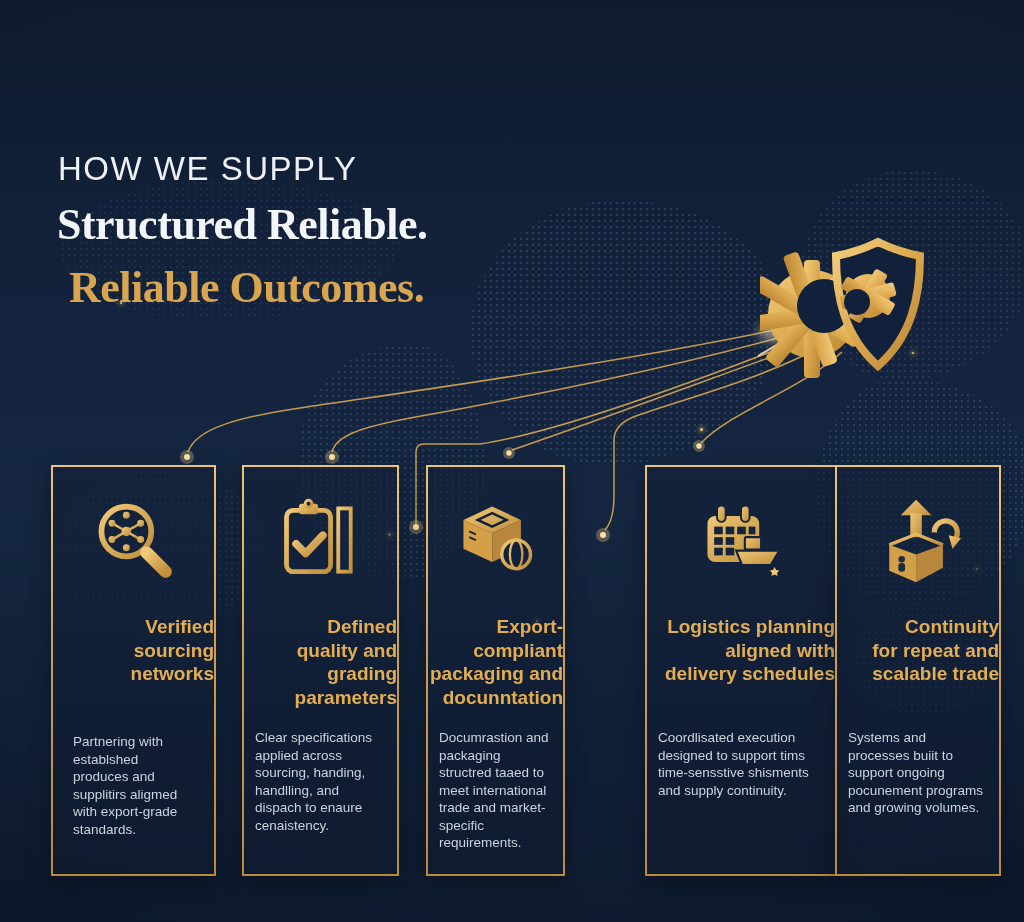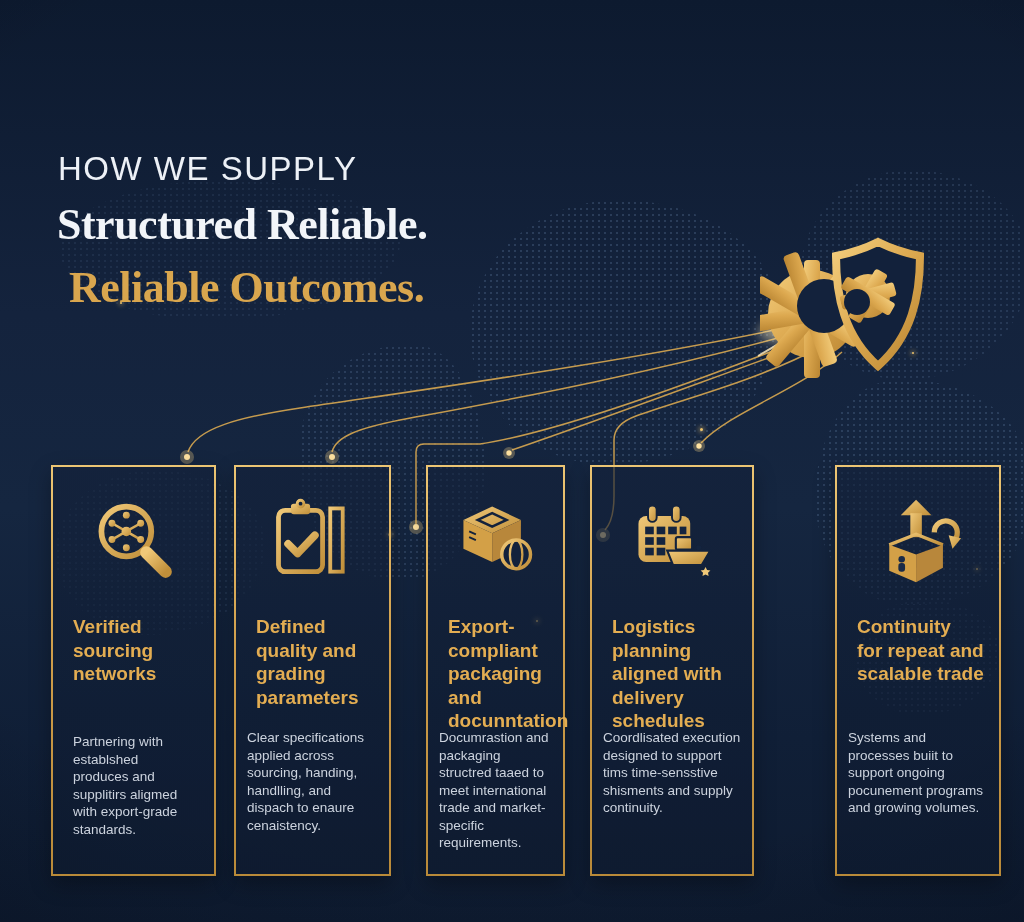--- a/index.html
+++ b/index.html
@@ -33,27 +33,27 @@
   .core{fill:#ffe2a0;}
   
   .hero{position:absolute;left:760px;top:230px;width:176px;height:152px;}
   
   .card{position:absolute;top:465px;height:411px;box-sizing:border-box;
     border:2px solid #cf9e4b;
     border-image:linear-gradient(180deg,#ecc573 0%,#cf9e4b 45%,#b98a39 100%) 1;
     background:linear-gradient(180deg,rgba(19,33,58,.62),rgba(14,26,47,.62));
     box-shadow:0 8px 20px rgba(0,0,0,.30);}
   .c1{left:51px;width:165px;}
-  .c2{left:234px;width:157px;}
+  .c2{left:242px;width:157px;}
   .c3{left:426px;width:139px;}
-  .c4{left:590px;width:164px;}
+  .c4{left:645px;width:192px;}
   .c5{left:835px;width:166px;}
   .card-icon{position:absolute;top:28px;left:0;right:0;display:flex;justify-content:center;}
-  .card-title{position:absolute;top:148px;left:0;right:0;margin:0;text-align:left;
-    font-size:19px;font-weight:700;line-height:1.24;color:#e3ad52;white-space:pre-line;padding-left:20px;}
+  .card-title{position:absolute;top:148px;left:0;right:0;margin:0;text-align:right;
+    font-size:19px;font-weight:700;line-height:1.24;color:#e3ad52;white-space:pre-line;}
   .card-body{position:absolute;top:262px;left:0;right:0;margin:0;text-align:left;
     padding:0 11px;font-size:13.5px;line-height:1.3;color:#ccd3de;}
   .c1 .card-body{text-align:left;padding:0 24px 0 20px;top:266px;}
 </style>
 </head>
 <body>
 
 <div class="stage">
 
   <div>

